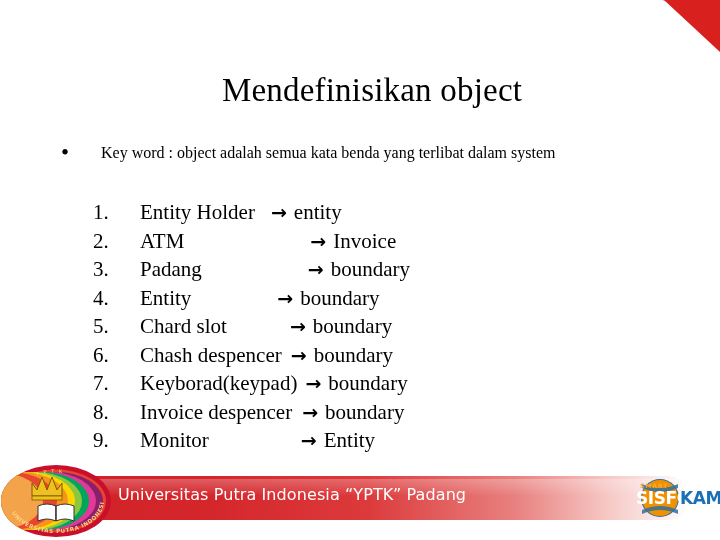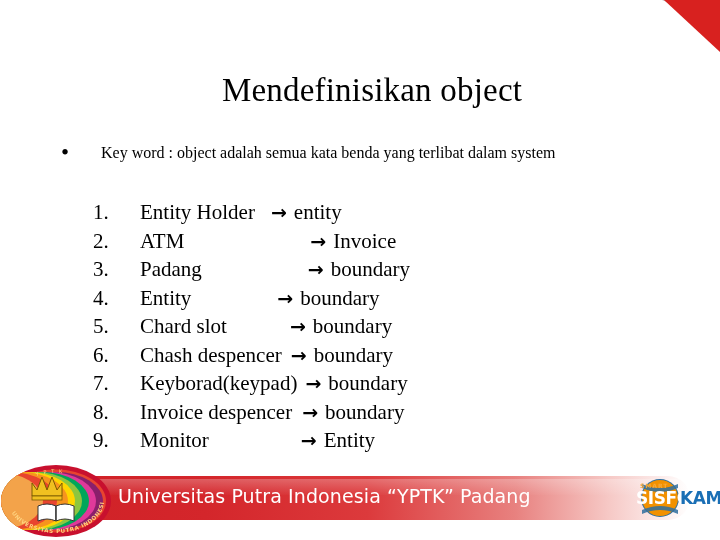--- a/index.html
+++ b/index.html
@@ -139,21 +139,21 @@
     width: 100%;
     height: 16px;
     border-radius: 22px 22px 40px 40px;
     background: linear-gradient(to bottom, rgba(255,255,255,0.26), rgba(255,255,255,0.02));
   }
   .footer-text {
     position: absolute;
     left: 118px;
     top: 23px;
     font-family: "DejaVu Sans", sans-serif;
-    font-size: 19px;
+    font-size: 16px;
     color: #ffffff;
     letter-spacing: 0.1px;
     white-space: nowrap;
   }
 
   
   .uni-logo {
     position: absolute;
     left: 0px;
     top: 2px;

